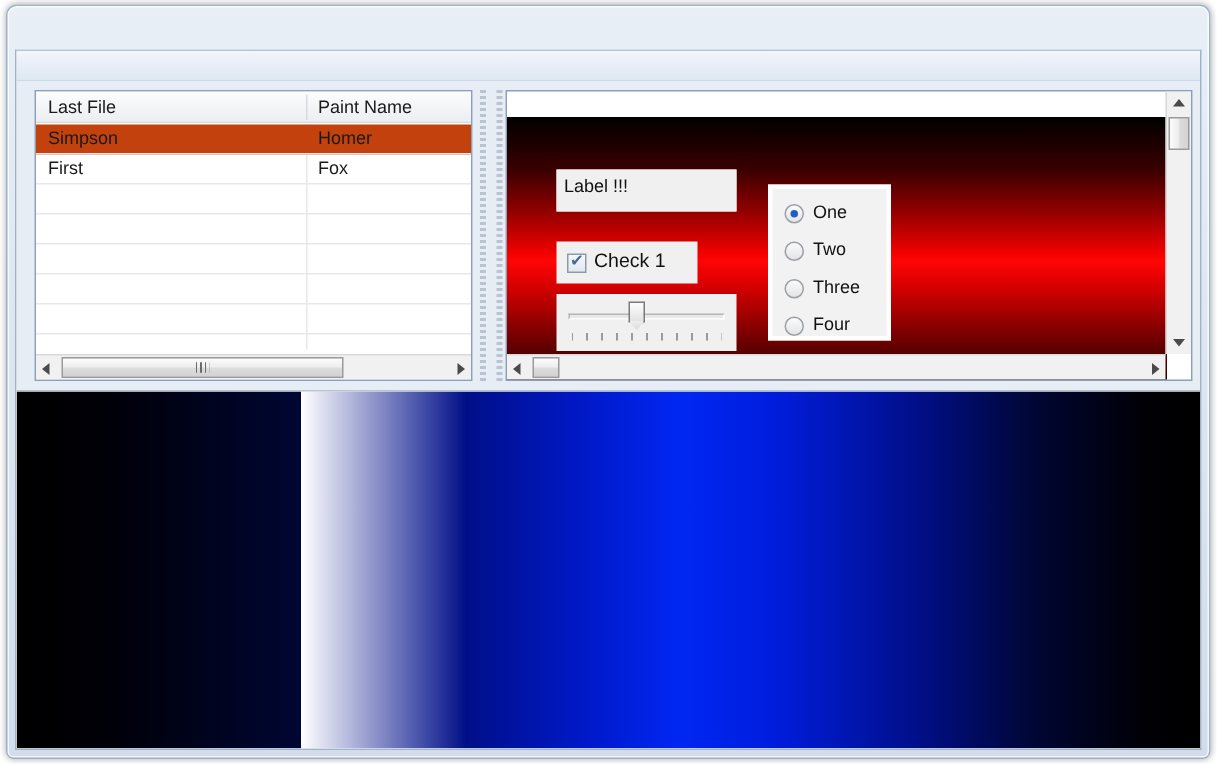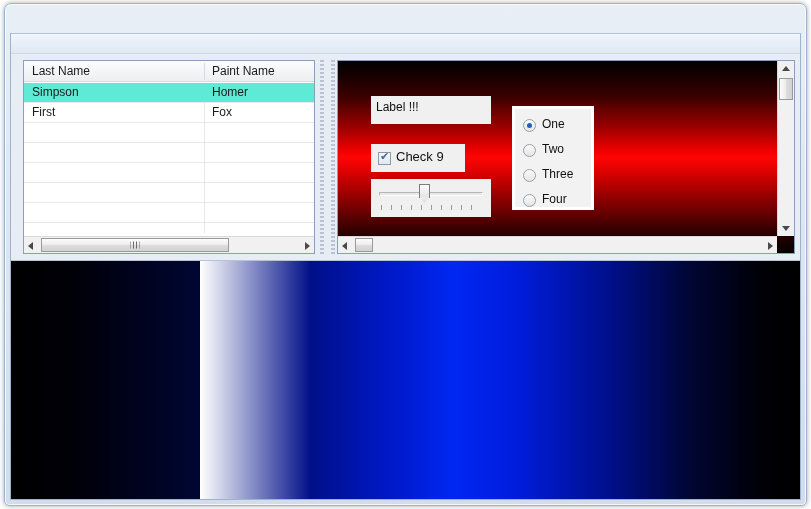--- a/index.html
+++ b/index.html
@@ -182,21 +182,21 @@
     width: 1px; height: 17px;
     background: #d6dbe2;
   }
   .lv-row {
     position: absolute;
     left: 0; right: 0;
     height: 20px;
     border-bottom: 1px solid #e6e8eb;
     box-sizing: border-box;
   }
-  .lv-row.alt { background: #5eead4; }
+  .lv-row.alt { background: #c2410c; }
   .lv-cell {
     position: absolute;
     top: 2px;
     font-size: 12px;
     color: #1a1a1a;
     white-space: nowrap;
   }
   .lv-colline {
     position: absolute;
     width: 1px;
@@ -292,26 +292,25 @@
     position: absolute;
     left: 326px; top: 6px;
     width: 458px; height: 194px;
     background: #ffffff;
     border: 1px solid #8ba0b8;
     box-sizing: border-box;
     overflow: hidden;
   }
   #red-canvas {
     position: absolute;
-    left: 0; top: 0;
+    left: 0; top: 17px;
     width: 440px; height: 196px;
     background: linear-gradient(to bottom,
       #000000 0%, #3a0000 18%, #9e0000 34%, #f00000 46%,
       #ff0505 49%, #d40000 58%, #7a0000 74%, #200000 90%, #000000 100%);
-    padding-left: 28px;
   }
 
   
   #label-box {
     position: absolute;
     left: 33px; top: 35px;
     width: 120px; height: 28px;
     background: #f0f0f0;
     border: 1px solid #f0f0f0;
     box-sizing: border-box;
@@ -461,21 +460,21 @@
   <div id="client">
 
     <div id="menubar">
       <div class="menu-item">File</div>
     </div>
 
     <div id="top-region">
 
       <div id="listview-pane">
         <div id="lv-header">
-          <div class="lv-head-cell" style="left:8px;">Last Name</div>
+          <div class="lv-head-cell" style="left:8px;">Last File</div>
           <div class="lv-head-sep" style="left:180px;"></div>
           <div class="lv-head-cell" style="left:188px;">Paint Name</div>
         </div>
 
         <div class="lv-colline" style="left:180px; top:22px; height:150px;"></div>
 
         <div class="lv-row alt" style="top:22px;">
           <div class="lv-cell" style="left:8px;">Simpson</div>
           <div class="lv-cell" style="left:188px;">Homer</div>
         </div>
@@ -506,21 +505,21 @@
 
       <div id="paint-pane">
         <div id="red-canvas">
 
           <div id="label-box">
             <span id="label-text">Label !!!</span>
           </div>
 
           <div id="check-box-panel">
             <span id="checkbox-mark"></span>
-            <span id="check-label">Check 9</span>
+            <span id="check-label">Check 1</span>
           </div>
 
           <div id="slider-panel">
             <div id="slider-track"></div>
             <div id="slider-thumb"></div>
             <div id="slider-ticks"></div>
           </div>
 
           <div id="radio-frame">
             <div class="radio-row selected" style="top:8px;">

